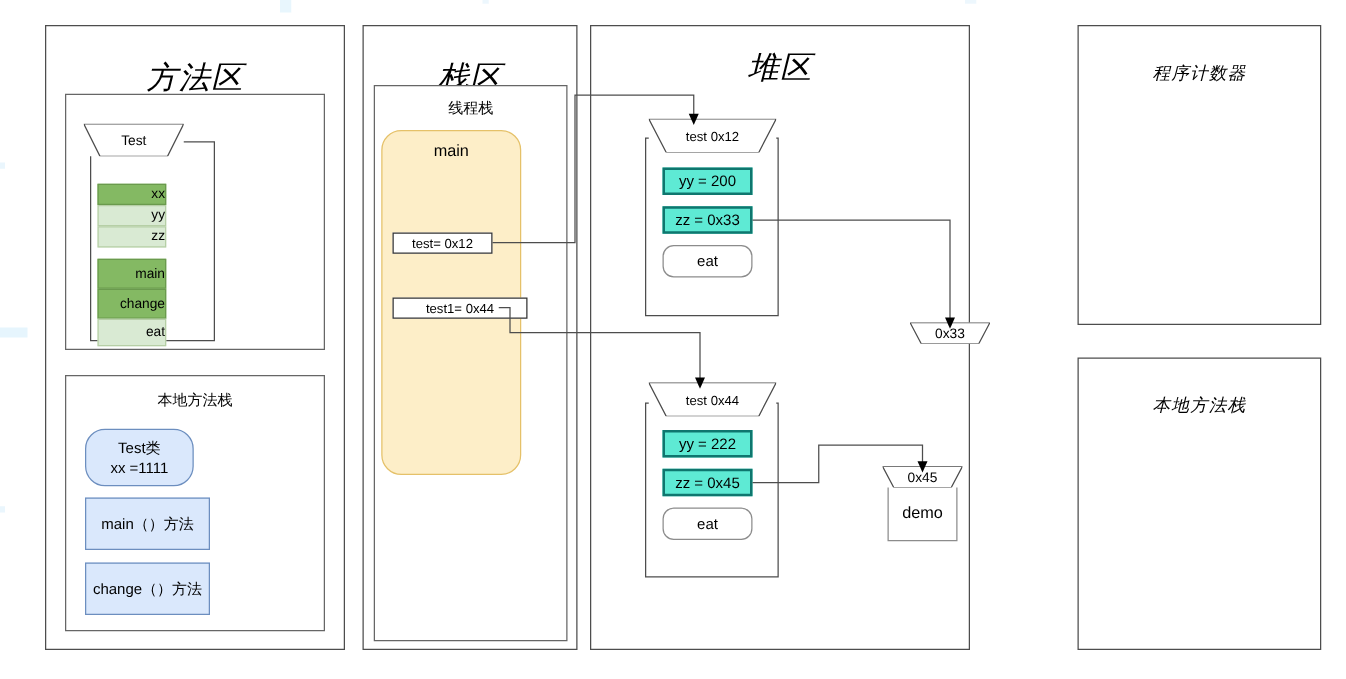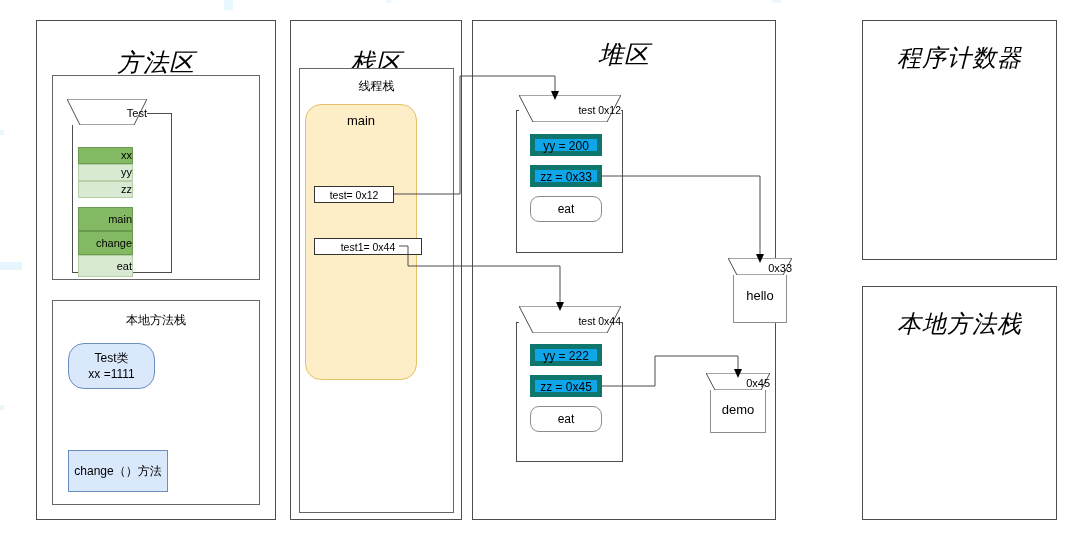--- a/index.html
+++ b/index.html
@@ -11,38 +11,38 @@
   }
   .canvas{position:absolute;left:0;top:0;width:1077px;height:543px;}
   .abs{position:absolute;box-sizing:border-box;}
 
   
   .panel{border:1px solid #4d4d4d;background:#fff;}
   .panel-title{
     position:absolute;left:0;right:0;text-align:center;
     font-size:25px;line-height:30px;color:#000;letter-spacing:1px;font-style:italic;
   }
-  .panel-title.small{font-size:24px;}
+  .panel-title.small{font-size:14px;}
 
   
   .subpanel{border:1px solid #666;background:#fff;}
   .subpanel-title{
     position:absolute;left:0;right:0;text-align:center;
     font-size:12px;line-height:16px;color:#000;
   }
 
   
   .classbox{border:1px solid #4d4d4d;background:#fff;}
   .trapezoid{
     position:absolute;background:#fff;border:0;
   }
   .trapezoid svg{display:block;}
   .trapezoid .tz-label{
     position:absolute;left:0;right:0;top:50%;transform:translateY(-45%);
-    text-align:right;font-size:11px;color:#000;
+    text-align:center;font-size:11px;color:#000;
   }
 
   .field-row{
     border:1px solid #701a75;text-align:center;font-size:11px;
     line-height:1;display:flex;align-items:center;justify-content:flex-end;color:#000;
   }
   .fill-dark{background:#84b963;border-color:#6a9a4d;}
   .fill-light{background:#d9ead3;border-color:#b6cfa6;}
 
   
@@ -61,22 +61,22 @@
   }
   .varbox{
     background:#fff;border:1px solid #333;
     display:flex;align-items:center;justify-content:center;
     font-size:10.5px;color:#000;white-space:nowrap;
   }
 
   
   .objbox{border:1px solid #4d4d4d;background:#fff;}
   .attrbox{
-    background:#0ea5e9;border:5px solid #0f766e;
-    display:flex;align-items:flex-start;justify-content:center;
+    background:#5eead4;border:2px solid #0f766e;
+    display:flex;align-items:center;justify-content:center;
     font-size:12px;color:#000;white-space:nowrap;
   }
   .methodbox{
     background:#fff;border:1px solid #8c8c8c;border-radius:9px;
     display:flex;align-items:center;justify-content:center;
     font-size:12px;color:#000;
   }
   .strbox{
     background:#fff;border:1px solid #8c8c8c;
     display:flex;align-items:center;justify-content:center;
@@ -139,20 +139,23 @@
   </div>
 
   <div class="abs subpanel" style="left:52px;top:300px;width:208px;height:205px;">
     <div class="subpanel-title" style="top:11px;">本地方法栈</div>
   </div>
 
   <div class="abs poolbox" style="left:68px;top:343px;width:87px;height:46px;border-radius:16px;">
     <span>Test类</span>
     <span>xx =1111</span>
   </div>
+  <div class="abs poolbox" style="left:68px;top:398px;width:100px;height:42px;">
+    <span>main（）方法</span>
+  </div>
   <div class="abs poolbox" style="left:68px;top:450px;width:100px;height:42px;">
     <span>change（）方法</span>
   </div>
 
   <div class="abs panel" style="left:290px;top:20px;width:172px;height:500px;">
     <div class="panel-title" style="top:26px;">栈区</div>
   </div>
 
   <div class="abs subpanel" style="left:299px;top:68px;width:155px;height:445px;">
     <div class="subpanel-title" style="top:9px;">线程栈</div>
@@ -200,23 +203,20 @@
   <div class="abs attrbox" style="left:530px;top:344px;width:72px;height:22px;">
     <span>yy = 222</span>
   </div>
   <div class="abs attrbox" style="left:530px;top:375px;width:72px;height:22px;">
     <span>zz = 0x45</span>
   </div>
   <div class="abs methodbox" style="left:530px;top:406px;width:72px;height:26px;">
     <span>eat</span>
   </div>
 
-  <div class="abs strbox" style="left:733px;top:268px;width:54px;height:55px;">
-    <span>hello</span>
-  </div>
   <div class="abs trapezoid" style="left:728px;top:258px;width:64px;height:17px;">
     <svg width="64" height="17" viewBox="0 0 64 17">
       <polygon points="0,0 64,0 55,17 9,17" fill="#ffffff" stroke="#4d4d4d" stroke-width="1"></polygon>
     </svg>
     <div class="tz-label">0x33</div>
   </div>
 
   <div class="abs strbox" style="left:710px;top:385px;width:56px;height:48px;">
     <span>demo</span>
   </div>

